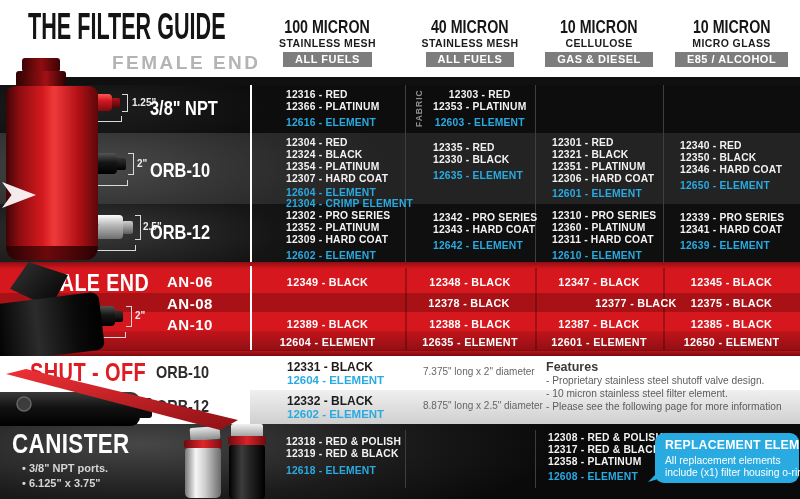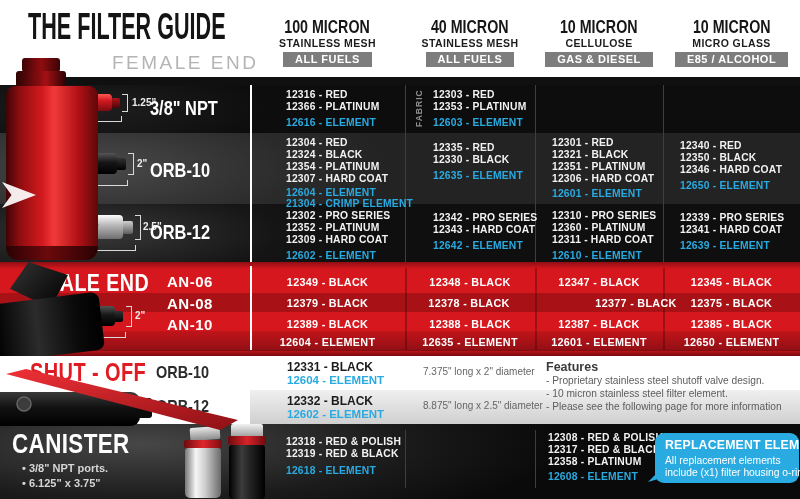--- a/index.html
+++ b/index.html
@@ -4,21 +4,21 @@
 <style>
   html,body{margin:0;padding:0;background:#fff;}
   #stage{position:relative;width:800px;height:499px;overflow:hidden;background:#fff;
          font-family:"Liberation Sans",sans-serif;}
   .abs{position:absolute;}
   .cond{transform:scaleX(.78);transform-origin:0 50%;display:inline-block;white-space:nowrap;}
   .condC{transform:scaleX(.75);transform-origin:50% 50%;display:inline-block;white-space:nowrap;}
 
   
   .main-title{font-size:36px;font-weight:800;color:#141414;letter-spacing:0;}
-  .sub-title{font-size:19px;font-weight:400;color:#b4b4b4;letter-spacing:2.5px;}
+  .sub-title{font-size:19px;font-weight:700;color:#b4b4b4;letter-spacing:2.5px;}
   .colhead{display:flex;flex-direction:column;align-items:center;text-align:center;}
   .colhead .micron{font-size:19px;font-weight:800;color:#161616;line-height:19px;}
   .colhead .media{font-size:10.5px;font-weight:700;color:#1c1c1c;letter-spacing:.4px;margin-top:1px;}
   .badge{margin-top:3px;background:#7d7d7d;color:#fff;font-size:11px;font-weight:700;
          padding:1px 12px 2px;letter-spacing:.5px;}
 
   
   .part{font-weight:700;font-size:10.3px;line-height:12px;color:#f2f2f2;letter-spacing:.2px;white-space:nowrap;}
   .elem{color:#29abe2;}
   .gap{height:4px;}
@@ -112,21 +112,21 @@
   <div class="abs rowlabel" style="left:150px;top:96px;">
     <span class="cond">3/8" NPT</span>
   </div>
   <div class="abs" style="left:286px;top:89px;">
     <div class="part">12316 - RED</div>
     <div class="part">12366 - PLATINUM</div>
     <div class="gap"></div>
     <div class="part elem">12616 - ELEMENT</div>
   </div>
   <div class="abs" style="left:414px;top:89px;height:38px;writing-mode:vertical-rl;transform:rotate(180deg);font-size:8.5px;font-weight:700;color:#8f8f8f;letter-spacing:1px;">FABRIC</div>
-  <div class="abs" style="left:433px;top:89px;">
+  <div class="abs" style="left:433px;top:89px;text-align:center;">
     <div class="part">12303 - RED</div>
     <div class="part">12353 - PLATINUM</div>
     <div class="gap"></div>
     <div class="part elem">12603 - ELEMENT</div>
   </div>
 
   <div class="abs" style="left:54px;top:150px;width:150px;height:46px;">
     <div class="abs fcap-black" style="left:2px;top:8px;width:10px;height:12px;"></div>
     <div class="abs fcap-black" style="left:62px;top:8px;width:10px;height:12px;"></div>
     <div class="abs fbody-black" style="left:10px;top:3px;width:53px;height:21px;">
@@ -239,21 +239,20 @@
     <div class="abs dimlabel" style="left:79px;top:8px;">2"</div>
     <div class="abs dimh" style="left:2px;top:30px;width:66px;"></div>
     <div class="abs dimlabel" style="left:23px;top:33px;">5.5"</div>
   </div>
 
   <div class="abs mcell" style="left:250px;top:276px;width:155px;">12349 - BLACK</div>
   <div class="abs mcell" style="left:405px;top:276px;width:130px;">12348 - BLACK</div>
   <div class="abs mcell" style="left:535px;top:276px;width:128px;">12347 - BLACK</div>
   <div class="abs mcell" style="left:663px;top:276px;width:137px;">12345 - BLACK</div>
 
-  <div class="abs mcell" style="left:250px;top:297px;width:155px;">12379 - BLACK</div>
   <div class="abs mcell" style="left:405px;top:297px;width:128px;">12378 - BLACK</div>
   <div class="abs mcell" style="left:535px;top:297px;width:152px;padding-left:25px;">12377 - BLACK</div>
   <div class="abs mcell" style="left:663px;top:297px;width:137px;">12375 - BLACK</div>
 
   <div class="abs mcell" style="left:250px;top:318px;width:155px;">12389 - BLACK</div>
   <div class="abs mcell" style="left:405px;top:318px;width:130px;">12388 - BLACK</div>
   <div class="abs mcell" style="left:535px;top:318px;width:128px;">12387 - BLACK</div>
   <div class="abs mcell" style="left:663px;top:318px;width:137px;">12385 - BLACK</div>
 
   <div class="abs mcell elem" style="left:250px;top:336px;width:155px;">12604 - ELEMENT</div>

